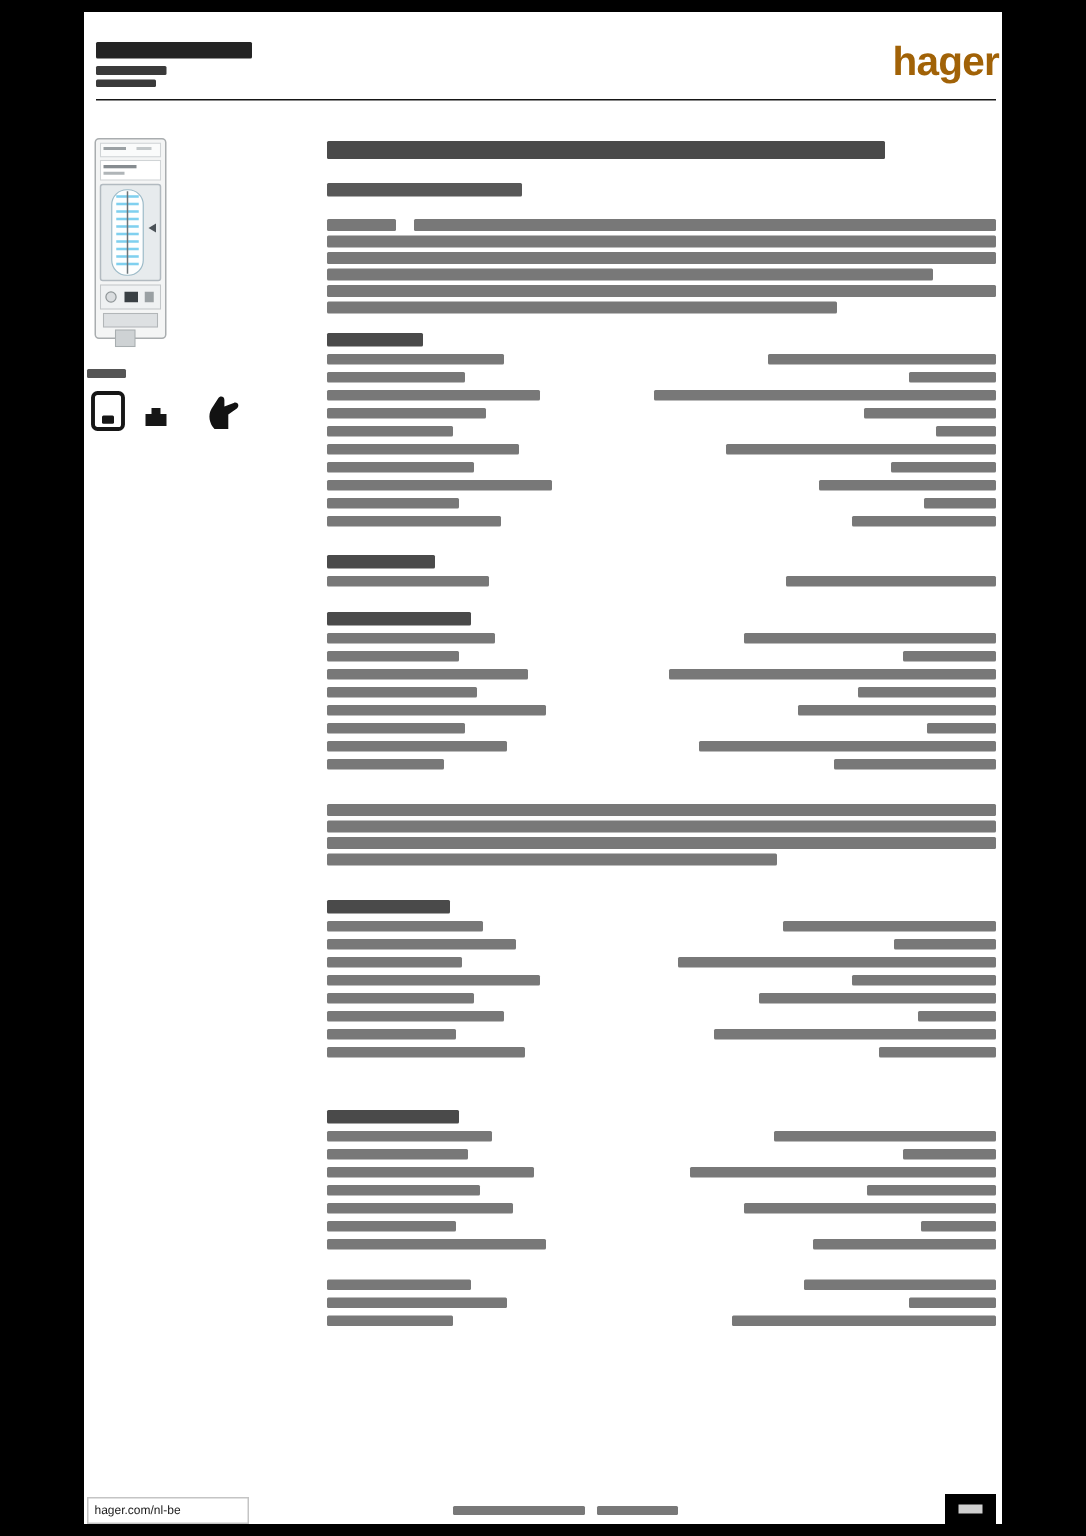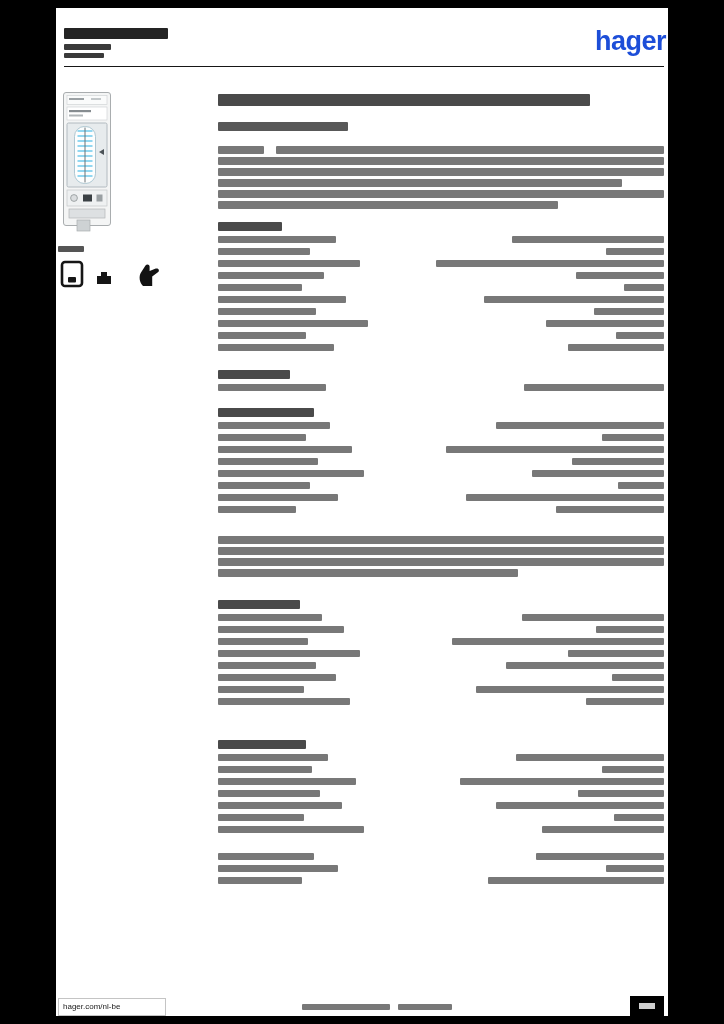--- a/index.html
+++ b/index.html
@@ -32,21 +32,21 @@
 
 <div class="stage">
   <div class="paper">
 
     <div class="layer header-ref">
         <div class="bar" style="top: 0px; height: 11px; width: 104px; left: 0px; background: rgb(36, 36, 36);"></div>
         <div class="bar" style="top: 16px; height: 6px; width: 47px; left: 0px; background: rgb(58, 58, 58);"></div>
         <div class="bar" style="top: 25px; height: 5px; width: 40px; left: 0px; background: rgb(58, 58, 58);"></div>
       </div>
 
-    <div class="logo" style="color: #1d4ed8;">hager</div>
+    <div class="logo" style="color: #a16207;">hager</div>
 
     <div class="rule"></div>
 
     <div class="layer aside-col">
 
       <svg class="product-img" viewBox="0 0 60 144">
         <rect x="5.5" y="2.5" width="47" height="133" rx="2.5" fill="#f4f5f5" stroke="#a9adaf"></rect>
         <rect x="9" y="5.5" width="40" height="9" fill="#fafbfb" stroke="#d0d4d6" stroke-width="0.7"></rect>
         <rect x="11" y="8" width="15" height="2" fill="#9ba1a4"></rect>
         <rect x="33" y="8" width="10" height="2" fill="#c3c8ca"></rect>

